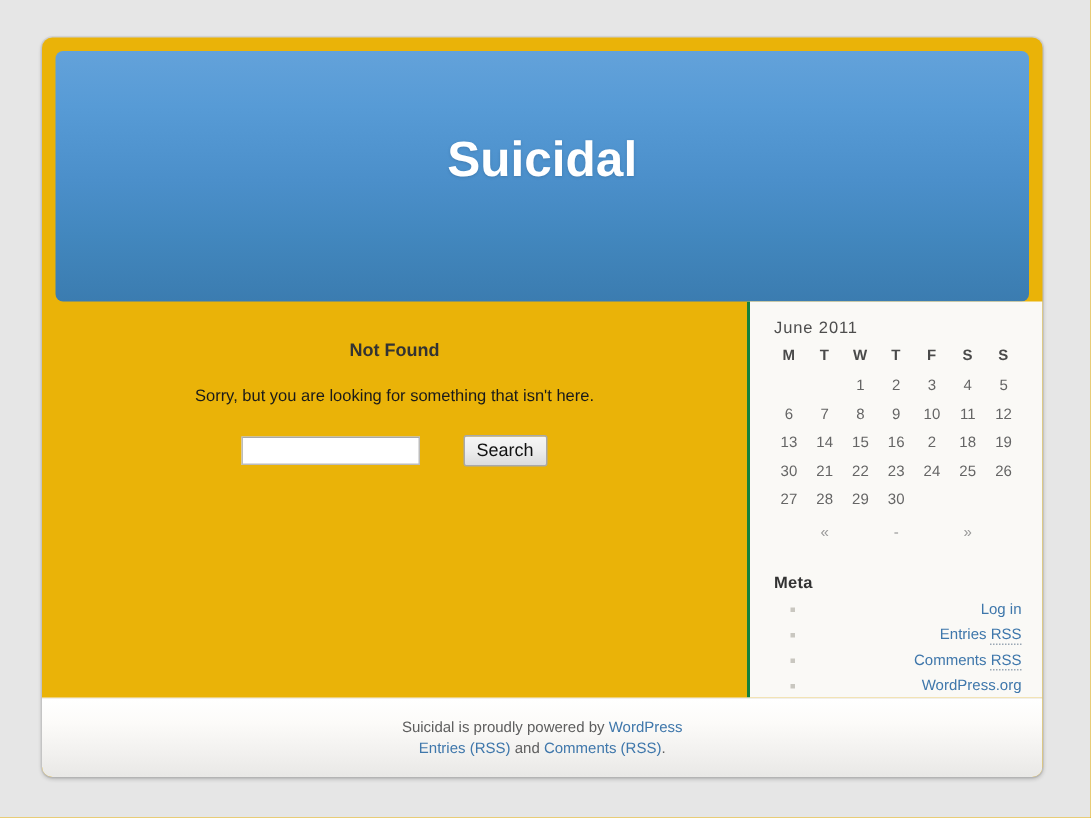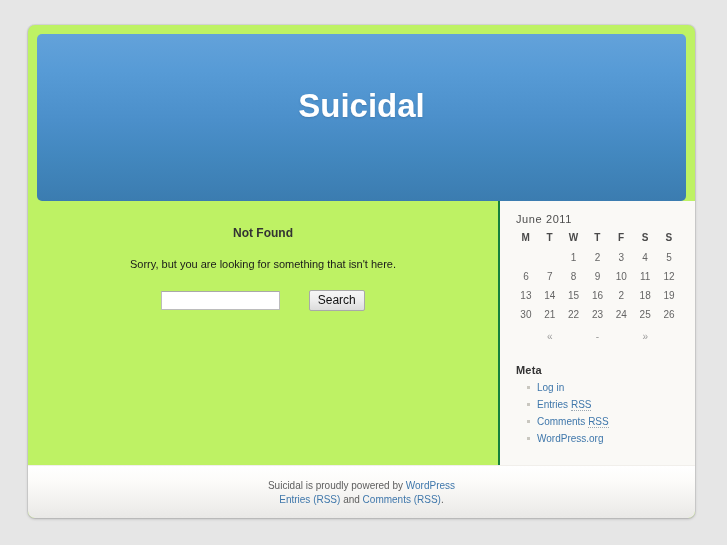--- a/index.html
+++ b/index.html
@@ -13,21 +13,21 @@
     font-family: "Liberation Sans", sans-serif;
     overflow: hidden;
   }
 
   #page {
     position: absolute;
     left: 28px;
     top: 25px;
     width: 667px;
     height: 493px;
-    background: #bef264;
+    background: #eab308;
     border-radius: 7px;
     box-shadow: 0 1px 3px rgba(0,0,0,0.22), 0 0 0 1px rgba(0,0,0,0.06);
     overflow: hidden;
   }
 
   
   #header {
     margin: 9px 9px 0 9px;
     height: 167px;
     border-radius: 5px;
@@ -177,20 +177,21 @@
   ul.widget-list {
     list-style: none;
     margin: 0;
     padding: 0 0 0 13px;
   }
   ul.widget-list li {
     position: relative;
     padding: 0 0 5px 10px;
     line-height: 12px;
     font-size: 10px;
+    text-align: right;
   }
   ul.widget-list li:before {
     content: "";
     position: absolute;
     left: 0;
     top: 4px;
     width: 3px;
     height: 3px;
     background: #c9c7c0;
   }
@@ -296,20 +297,29 @@
             <td>19</td>
           </tr>
           <tr>
             <td>30</td>
             <td>21</td>
             <td>22</td>
             <td>23</td>
             <td>24</td>
             <td>25</td>
             <td>26</td>
+          </tr>
+          <tr>
+            <td>27</td>
+            <td>28</td>
+            <td>29</td>
+            <td>30</td>
+            <td class="pad"></td>
+            <td class="pad"></td>
+            <td class="pad"></td>
           </tr>
         </tbody>
         <tfoot>
           <tr>
             <td colspan="3">«</td>
             <td>-</td>
             <td colspan="3">»</td>
           </tr>
         </tfoot>
       </table>

